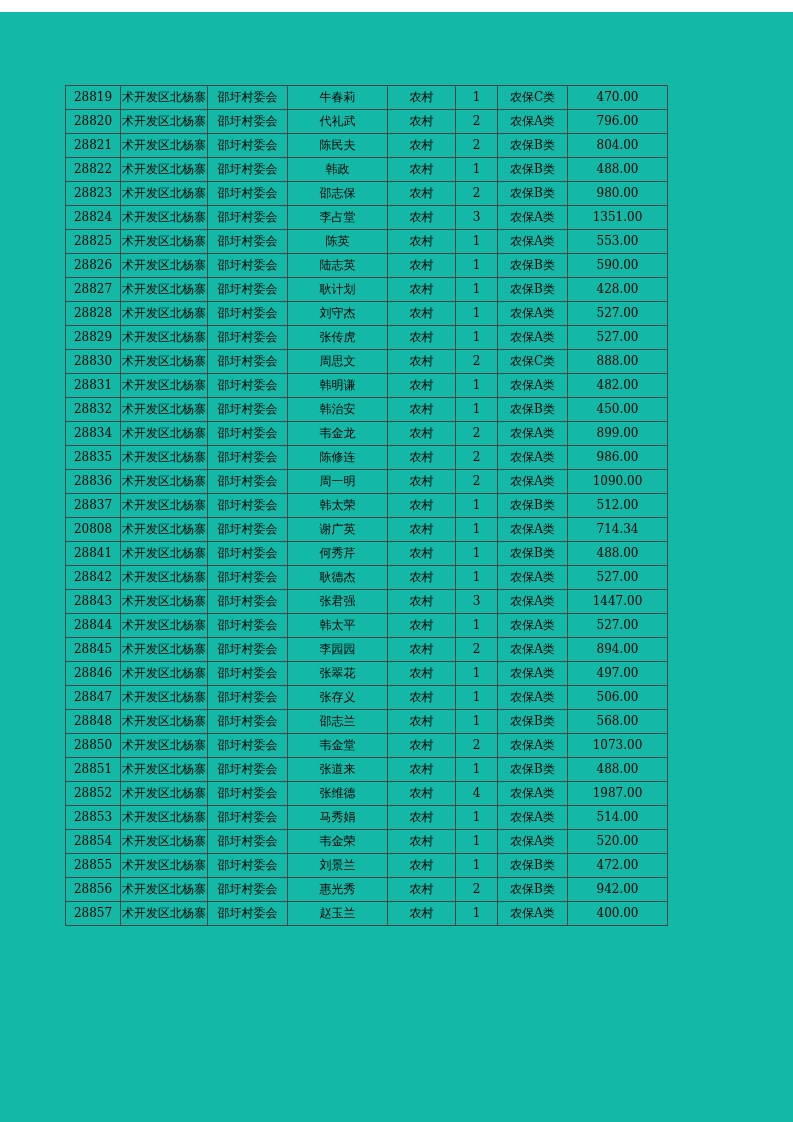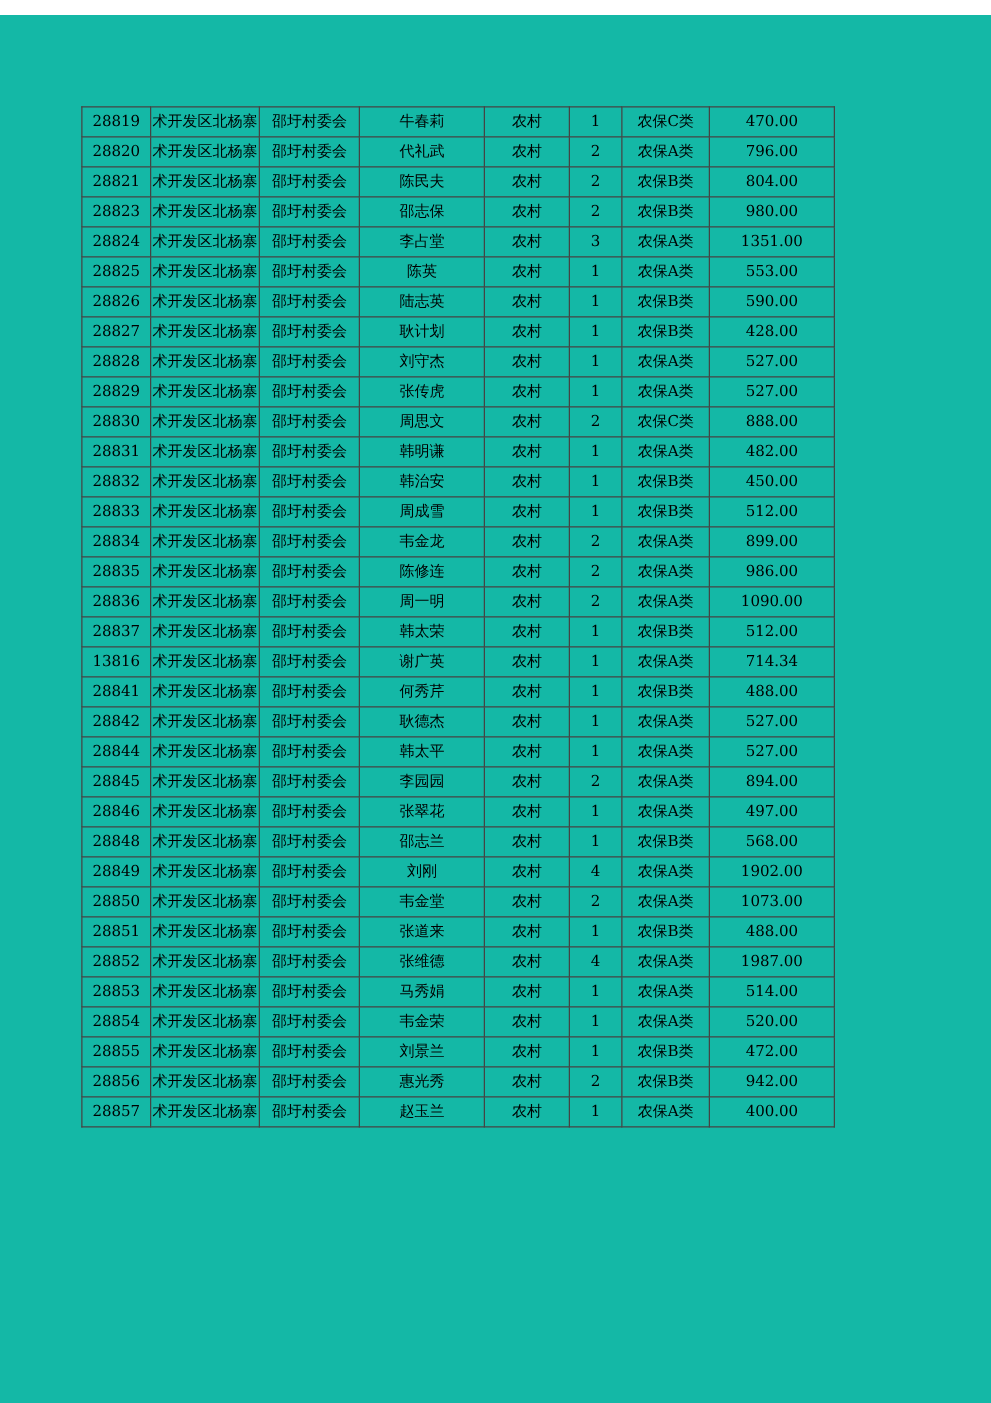--- a/index.html
+++ b/index.html
@@ -90,20 +90,30 @@
           <td>28821</td>
           <td>术开发区北杨寨</td>
           <td>邵圩村委会</td>
           <td>陈民夫</td>
           <td>农村</td>
           <td>2</td>
           <td>农保B类</td>
           <td>804.00</td>
         </tr>
         <tr>
+          <td>28822</td>
+          <td>术开发区北杨寨</td>
+          <td>邵圩村委会</td>
+          <td>韩政</td>
+          <td>农村</td>
+          <td>1</td>
+          <td>农保B类</td>
+          <td>488.00</td>
+        </tr>
+        <tr>
           <td>28823</td>
           <td>术开发区北杨寨</td>
           <td>邵圩村委会</td>
           <td>邵志保</td>
           <td>农村</td>
           <td>2</td>
           <td>农保B类</td>
           <td>980.00</td>
         </tr>
         <tr>
@@ -190,71 +200,61 @@
           <td>28832</td>
           <td>术开发区北杨寨</td>
           <td>邵圩村委会</td>
           <td>韩治安</td>
           <td>农村</td>
           <td>1</td>
           <td>农保B类</td>
           <td>450.00</td>
         </tr>
         <tr>
-          <td>28833</td>
-          <td>术开发区北杨寨</td>
-          <td>邵圩村委会</td>
-          <td>周成雪</td>
+          <td>28834</td>
+          <td>术开发区北杨寨</td>
+          <td>邵圩村委会</td>
+          <td>韦金龙</td>
+          <td>农村</td>
+          <td>2</td>
+          <td>农保A类</td>
+          <td>899.00</td>
+        </tr>
+        <tr>
+          <td>28835</td>
+          <td>术开发区北杨寨</td>
+          <td>邵圩村委会</td>
+          <td>陈修连</td>
+          <td>农村</td>
+          <td>2</td>
+          <td>农保A类</td>
+          <td>986.00</td>
+        </tr>
+        <tr>
+          <td>28836</td>
+          <td>术开发区北杨寨</td>
+          <td>邵圩村委会</td>
+          <td>周一明</td>
+          <td>农村</td>
+          <td>2</td>
+          <td>农保A类</td>
+          <td>1090.00</td>
+        </tr>
+        <tr>
+          <td>28837</td>
+          <td>术开发区北杨寨</td>
+          <td>邵圩村委会</td>
+          <td>韩太荣</td>
           <td>农村</td>
           <td>1</td>
           <td>农保B类</td>
           <td>512.00</td>
         </tr>
         <tr>
-          <td>28834</td>
-          <td>术开发区北杨寨</td>
-          <td>邵圩村委会</td>
-          <td>韦金龙</td>
-          <td>农村</td>
-          <td>2</td>
-          <td>农保A类</td>
-          <td>899.00</td>
-        </tr>
-        <tr>
-          <td>28835</td>
-          <td>术开发区北杨寨</td>
-          <td>邵圩村委会</td>
-          <td>陈修连</td>
-          <td>农村</td>
-          <td>2</td>
-          <td>农保A类</td>
-          <td>986.00</td>
-        </tr>
-        <tr>
-          <td>28836</td>
-          <td>术开发区北杨寨</td>
-          <td>邵圩村委会</td>
-          <td>周一明</td>
-          <td>农村</td>
-          <td>2</td>
-          <td>农保A类</td>
-          <td>1090.00</td>
-        </tr>
-        <tr>
-          <td>28837</td>
-          <td>术开发区北杨寨</td>
-          <td>邵圩村委会</td>
-          <td>韩太荣</td>
-          <td>农村</td>
-          <td>1</td>
-          <td>农保B类</td>
-          <td>512.00</td>
-        </tr>
-        <tr>
-          <td>13816</td>
+          <td>20808</td>
           <td>术开发区北杨寨</td>
           <td>邵圩村委会</td>
           <td>谢广英</td>
           <td>农村</td>
           <td>1</td>
           <td>农保A类</td>
           <td>714.34</td>
         </tr>
         <tr>
           <td>28841</td>
@@ -270,20 +270,30 @@
           <td>28842</td>
           <td>术开发区北杨寨</td>
           <td>邵圩村委会</td>
           <td>耿德杰</td>
           <td>农村</td>
           <td>1</td>
           <td>农保A类</td>
           <td>527.00</td>
         </tr>
         <tr>
+          <td>28843</td>
+          <td>术开发区北杨寨</td>
+          <td>邵圩村委会</td>
+          <td>张君强</td>
+          <td>农村</td>
+          <td>3</td>
+          <td>农保A类</td>
+          <td>1447.00</td>
+        </tr>
+        <tr>
           <td>28844</td>
           <td>术开发区北杨寨</td>
           <td>邵圩村委会</td>
           <td>韩太平</td>
           <td>农村</td>
           <td>1</td>
           <td>农保A类</td>
           <td>527.00</td>
         </tr>
         <tr>
@@ -300,38 +310,38 @@
           <td>28846</td>
           <td>术开发区北杨寨</td>
           <td>邵圩村委会</td>
           <td>张翠花</td>
           <td>农村</td>
           <td>1</td>
           <td>农保A类</td>
           <td>497.00</td>
         </tr>
         <tr>
+          <td>28847</td>
+          <td>术开发区北杨寨</td>
+          <td>邵圩村委会</td>
+          <td>张存义</td>
+          <td>农村</td>
+          <td>1</td>
+          <td>农保A类</td>
+          <td>506.00</td>
+        </tr>
+        <tr>
           <td>28848</td>
           <td>术开发区北杨寨</td>
           <td>邵圩村委会</td>
           <td>邵志兰</td>
           <td>农村</td>
           <td>1</td>
           <td>农保B类</td>
           <td>568.00</td>
-        </tr>
-        <tr>
-          <td>28849</td>
-          <td>术开发区北杨寨</td>
-          <td>邵圩村委会</td>
-          <td>刘刚</td>
-          <td>农村</td>
-          <td>4</td>
-          <td>农保A类</td>
-          <td>1902.00</td>
         </tr>
         <tr>
           <td>28850</td>
           <td>术开发区北杨寨</td>
           <td>邵圩村委会</td>
           <td>韦金堂</td>
           <td>农村</td>
           <td>2</td>
           <td>农保A类</td>
           <td>1073.00</td>

